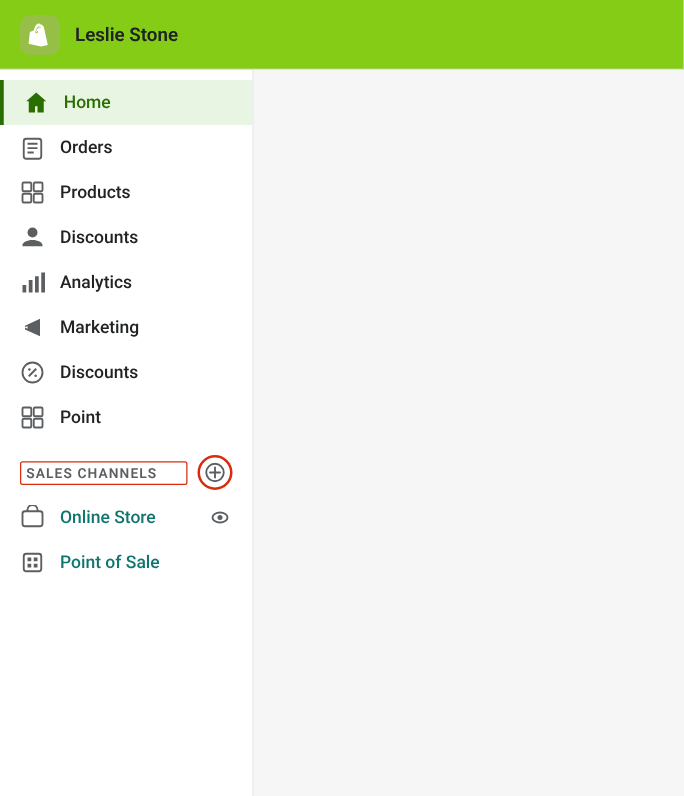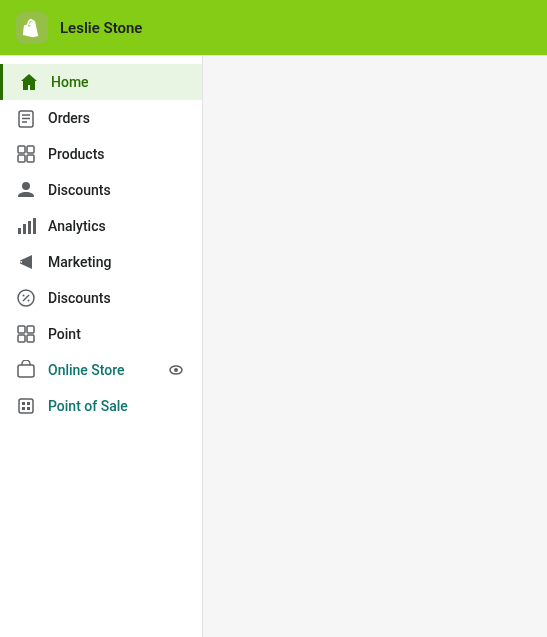--- a/index.html
+++ b/index.html
@@ -256,20 +256,30 @@
         <svg width="20" height="20" viewBox="0 0 20 20" fill="none" stroke="currentColor" stroke-width="1.5">
           <rect x="2" y="2" width="7" height="7" rx="1"></rect>
           <rect x="11" y="2" width="7" height="7" rx="1"></rect>
           <rect x="2" y="11" width="7" height="7" rx="1"></rect>
           <rect x="11" y="11" width="7" height="7" rx="1"></rect>
         </svg>
       </span>
       <span class="nav-label">Point</span>
     </div>
 
+    <div class="sales-channels-header">
+      <span class="sales-channels-label">SALES CHANNELS</span>
+      <div class="add-channel-btn" title="Add sales channel">
+        <svg width="16" height="16" viewBox="0 0 16 16" fill="currentColor">
+          <circle cx="8" cy="8" r="7" fill="none" stroke="#5c5f62" stroke-width="1.5"></circle>
+          <line x1="8" y1="4" x2="8" y2="12" stroke="#5c5f62" stroke-width="1.5" stroke-linecap="round"></line>
+          <line x1="4" y1="8" x2="12" y2="8" stroke="#5c5f62" stroke-width="1.5" stroke-linecap="round"></line>
+        </svg>
+      </div>
+    </div>
 
     <div class="channel-item">
       <span class="nav-icon">
         <svg width="20" height="20" viewBox="0 0 20 20" fill="none" stroke="currentColor" stroke-width="1.5">
           <rect x="2" y="5" width="16" height="12" rx="2"></rect>
           <path d="M6 5V4a4 4 0 018 0v1"></path>
         </svg>
       </span>
       <span class="nav-label">Online Store</span>
       <span class="eye-icon">

